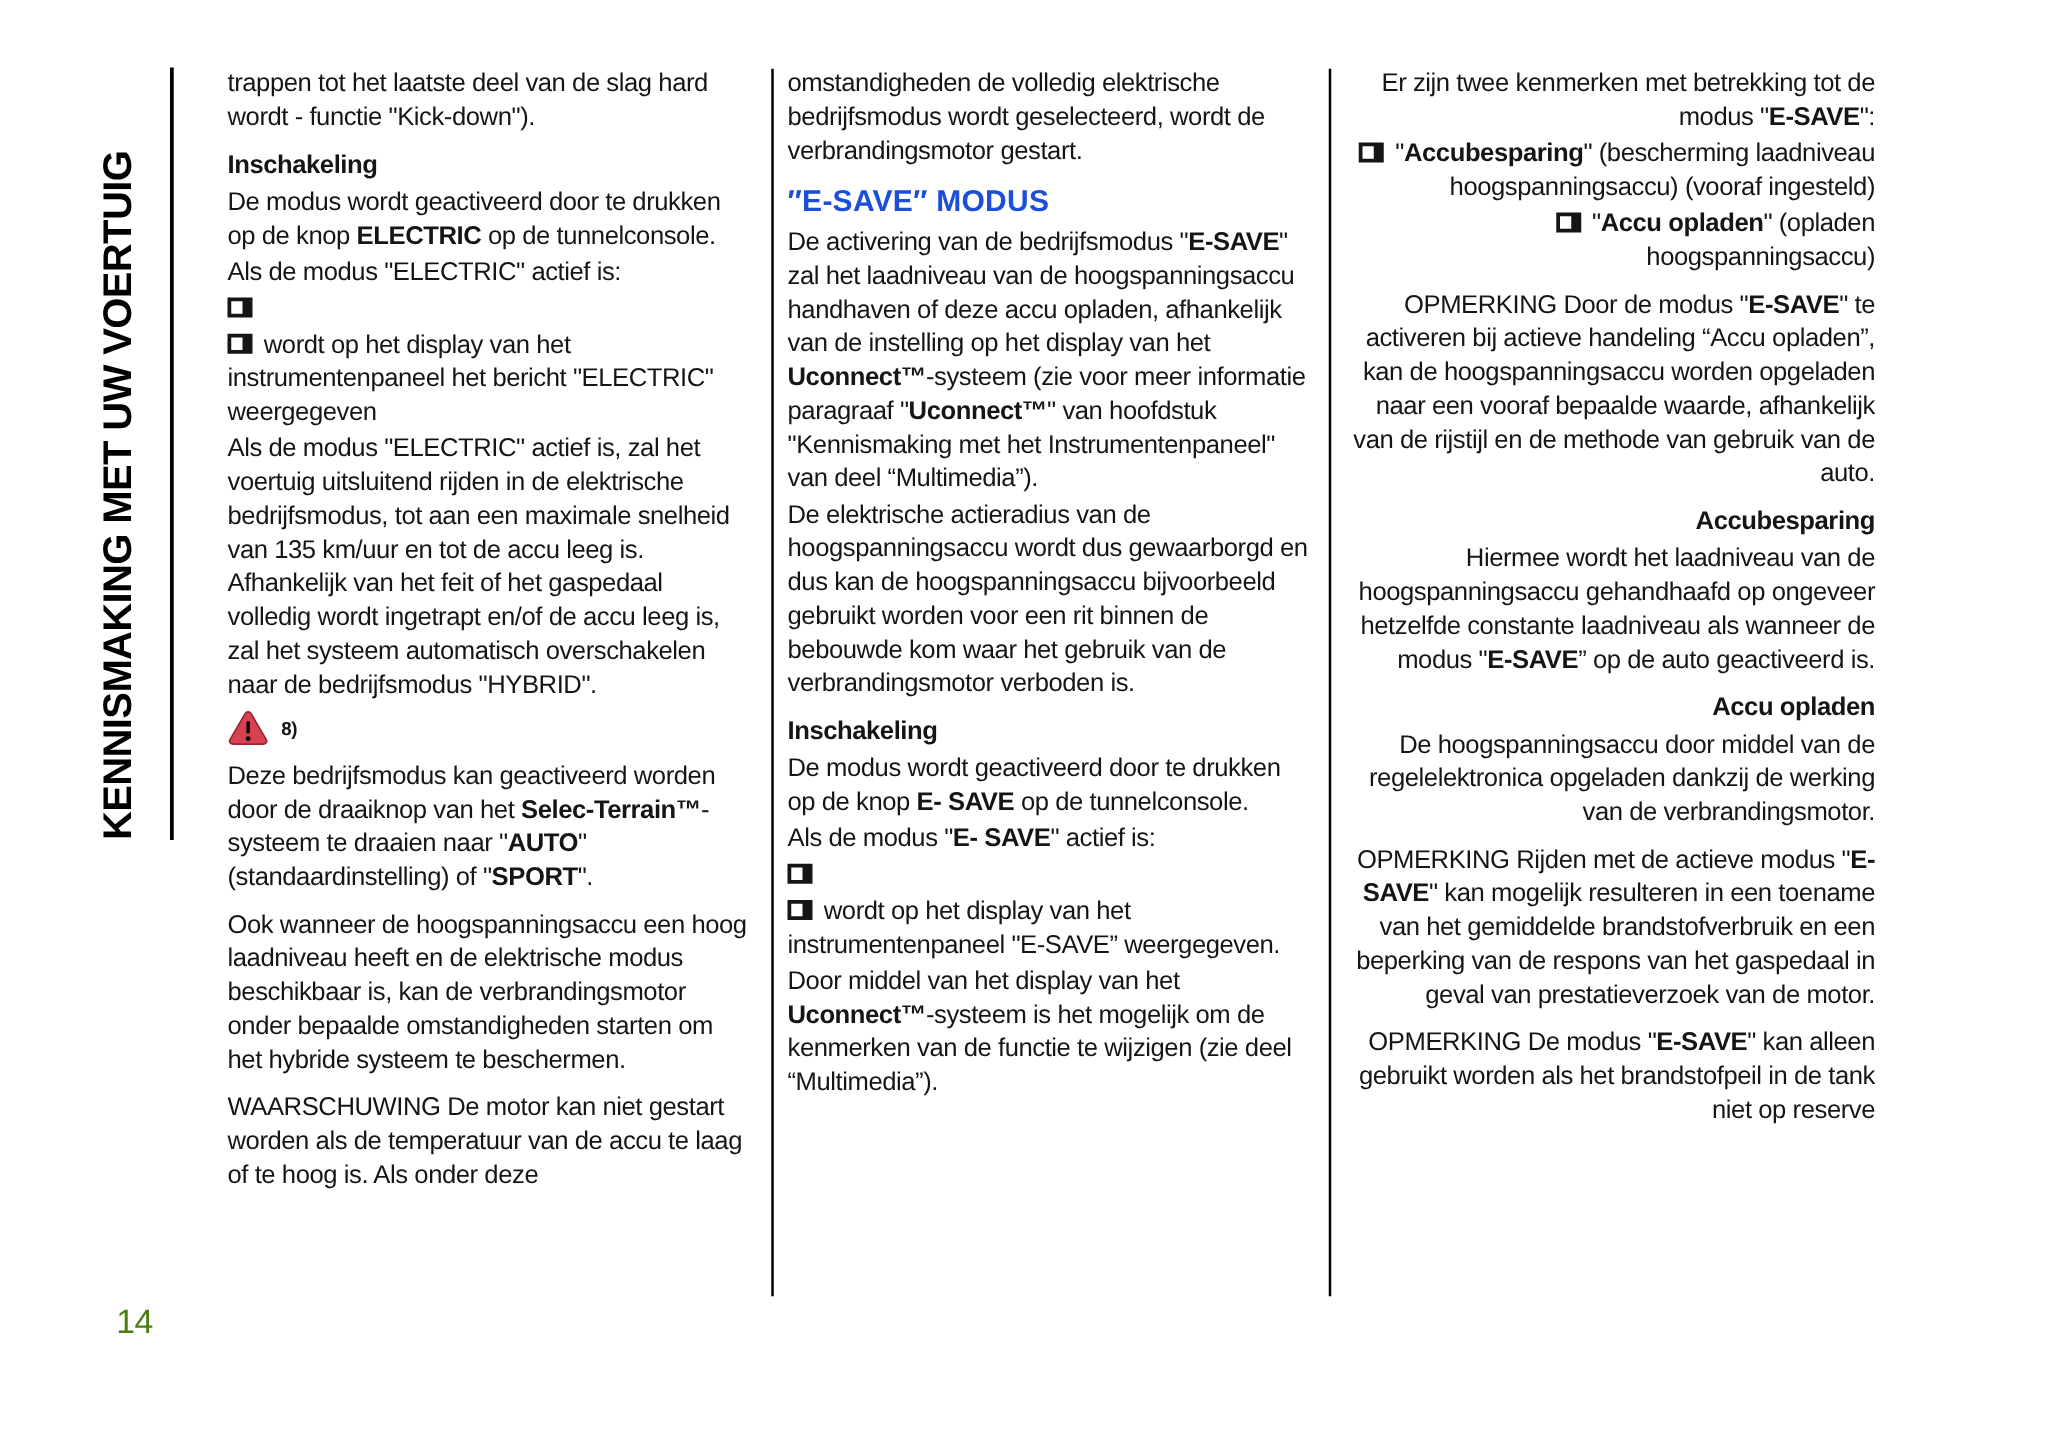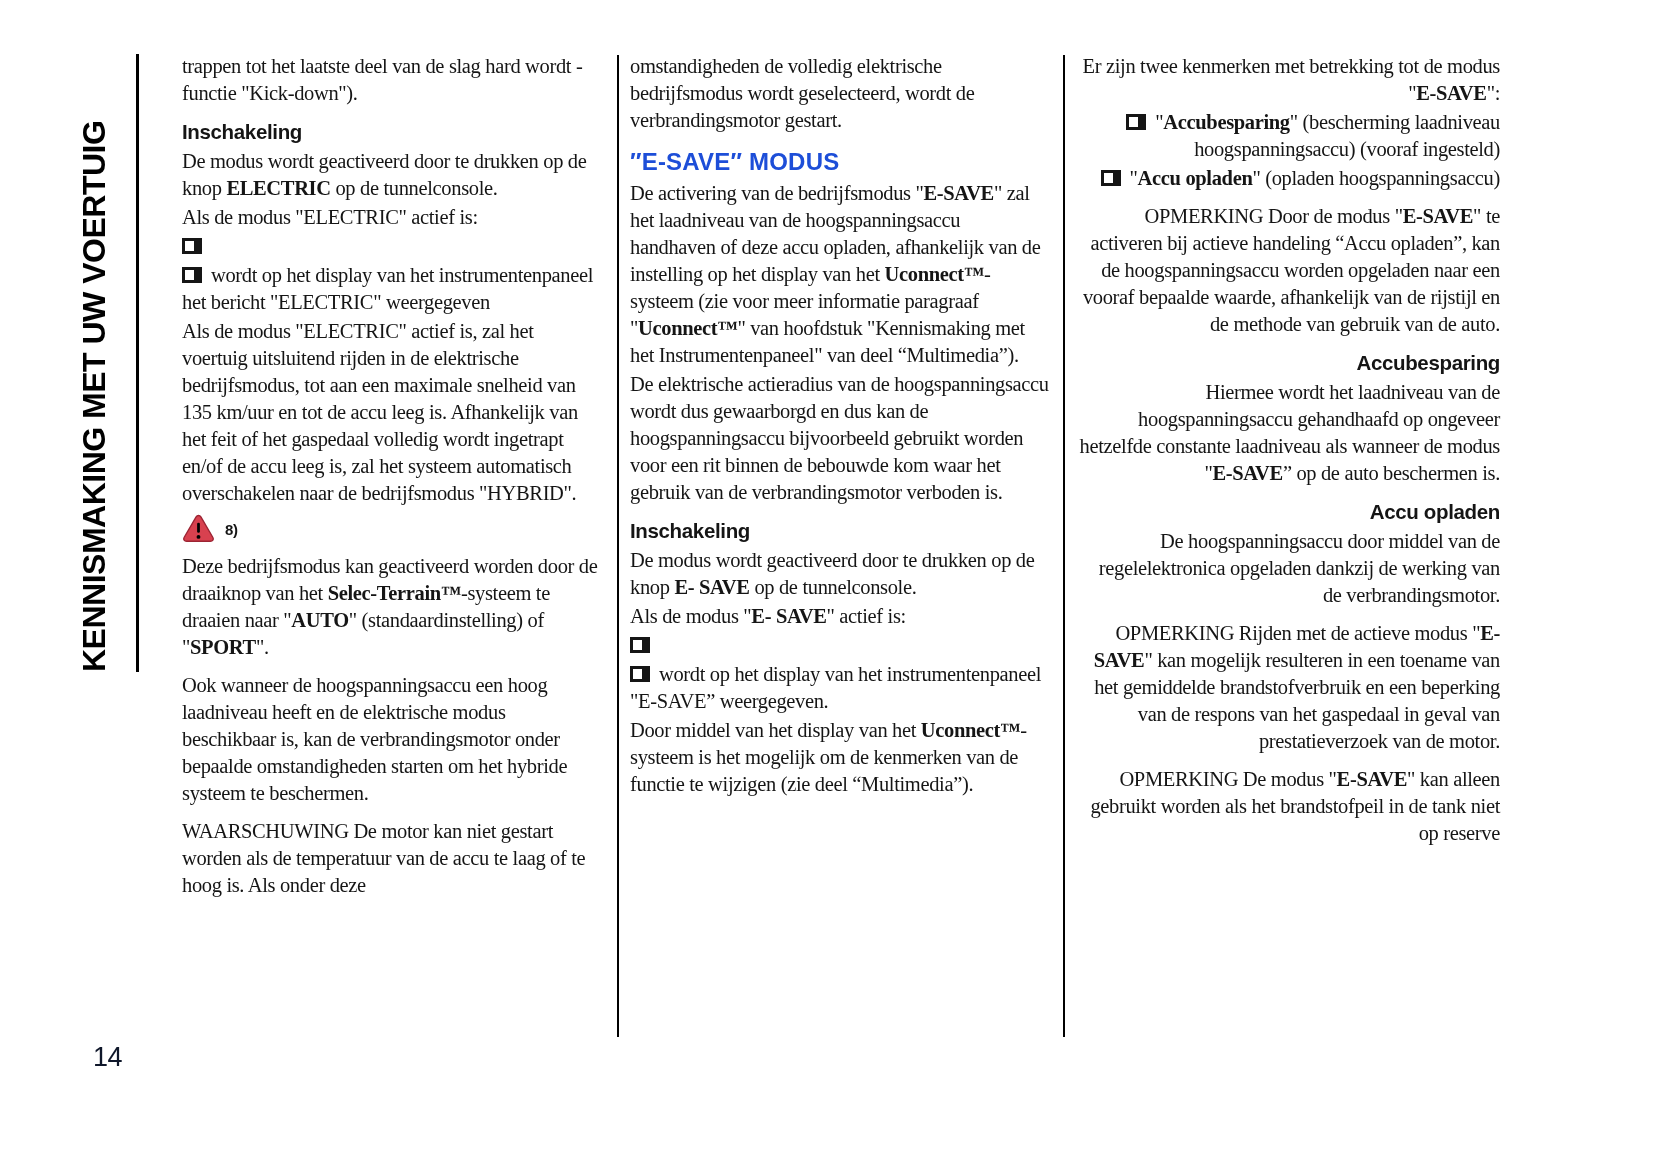--- a/index.html
+++ b/index.html
@@ -41,21 +41,21 @@
     position:absolute;
     top:53px;
     width:420px;
     font-size:20.5px;
     line-height:27px;
     letter-spacing:-0.35px;
   }
   #col-1{left:182px;}
   #col-2{left:630px;}
   #col-3{left:1078px;width:422px;text-align:right;}
-  .p,.bullet{margin:0 0 2px 0;font-family:Liberation Serif, serif;}
+  .p,.bullet{margin:0 0 2px 0;}
   .gap{margin-top:11px;}
   .heading{
     font-weight:bold;
     margin:11px 0 3px 0;
   }
   .section{
     font-weight:bold;
     font-size:24px;
     letter-spacing:0.2px;
     margin:14px 0 5px 0;
@@ -79,21 +79,21 @@
     font-weight:bold;
     font-size:15px;
     margin-left:10px;
     vertical-align:super;
   }
   .page-number{
     position:absolute;
     left:93px;top:1042px;
     font-size:27px;
     letter-spacing:-0.5px;
-    color:#0f172a;
+    color:#4d7c0f;
   }
 </style>
 </head>
 <body>
 
 <div class="sidebar-title">KENNISMAKING MET UW VOERTUIG</div>
 <div class="sidebar-rule"></div>
 
 <div class="col" id="col-1">
     <div class="p"><span>trappen tot het laatste deel van de slag hard wordt - functie "Kick-down").</span></div>
@@ -128,20 +128,20 @@
     <div class="bullet"><span class="sq"></span><span>wordt op het display van het instrumentenpaneel "E-SAVE” weergegeven.</span></div>
     <div class="p"><span>Door middel van het display van het </span><span class="b">Uconnect™</span><span>-systeem is het mogelijk om de kenmerken van de functie te wijzigen (zie deel “Multimedia”).</span></div>
   </div>
 <div class="col-divider" id="divider-2"></div>
 <div class="col" id="col-3">
     <div class="p"><span>Er zijn twee kenmerken met betrekking tot de modus "</span><span class="b">E-SAVE</span><span>":</span></div>
     <div class="bullet"><span class="sq"></span><span>"</span><span class="b">Accubesparing</span><span>" (bescherming laadniveau hoogspanningsaccu) (vooraf ingesteld)</span></div>
     <div class="bullet"><span class="sq"></span><span>"</span><span class="b">Accu opladen</span><span>" (opladen hoogspanningsaccu)</span></div>
     <div class="p gap"><span>OPMERKING Door de modus "</span><span class="b">E-SAVE</span><span>" te activeren bij actieve handeling “Accu opladen”, kan de hoogspanningsaccu worden opgeladen naar een vooraf bepaalde waarde, afhankelijk van de rijstijl en de methode van gebruik van de auto.</span></div>
     <div class="heading"><span class="b">Accubesparing</span></div>
-    <div class="p"><span>Hiermee wordt het laadniveau van de hoogspanningsaccu gehandhaafd op ongeveer hetzelfde constante laadniveau als wanneer de modus "</span><span class="b">E-SAVE</span><span>” op de auto beschermen is.</span></div>
+    <div class="p"><span>Hiermee wordt het laadniveau van de hoogspanningsaccu gehandhaafd op ongeveer hetzelfde constante laadniveau als wanneer de modus "</span><span class="b">E-SAVE</span><span>” op de auto geactiveerd is.</span></div>
     <div class="heading"><span class="b">Accu opladen</span></div>
     <div class="p"><span>De hoogspanningsaccu door middel van de regelelektronica opgeladen dankzij de werking van de verbrandingsmotor.</span></div>
     <div class="p gap"><span>OPMERKING Rijden met de actieve modus "</span><span class="b">E-SAVE</span><span>" kan mogelijk resulteren in een toename van het gemiddelde brandstofverbruik en een beperking van de respons van het gaspedaal in geval van prestatieverzoek van de motor.</span></div>
     <div class="p gap"><span>OPMERKING De modus "</span><span class="b">E-SAVE</span><span>" kan alleen gebruikt worden als het brandstofpeil in de tank niet op reserve</span></div>
   </div>
 
 <div class="page-number">14</div>
 
 </body></html>

